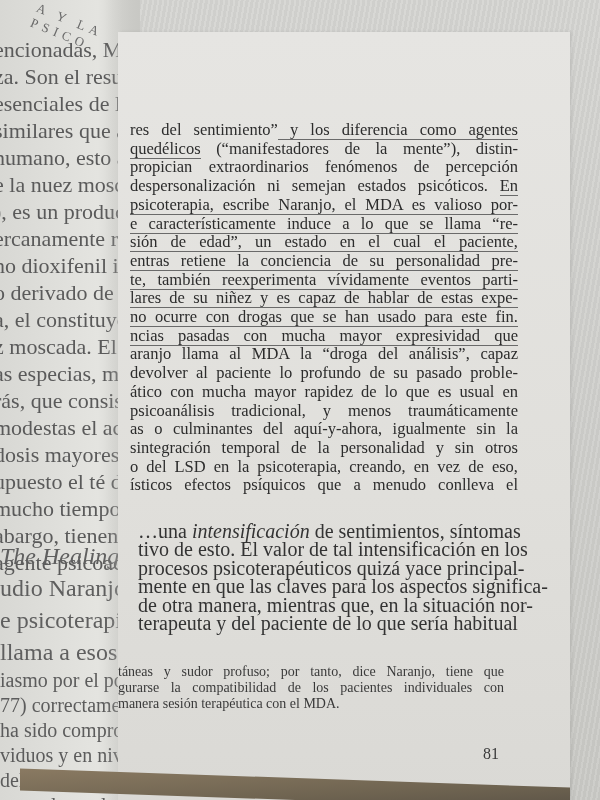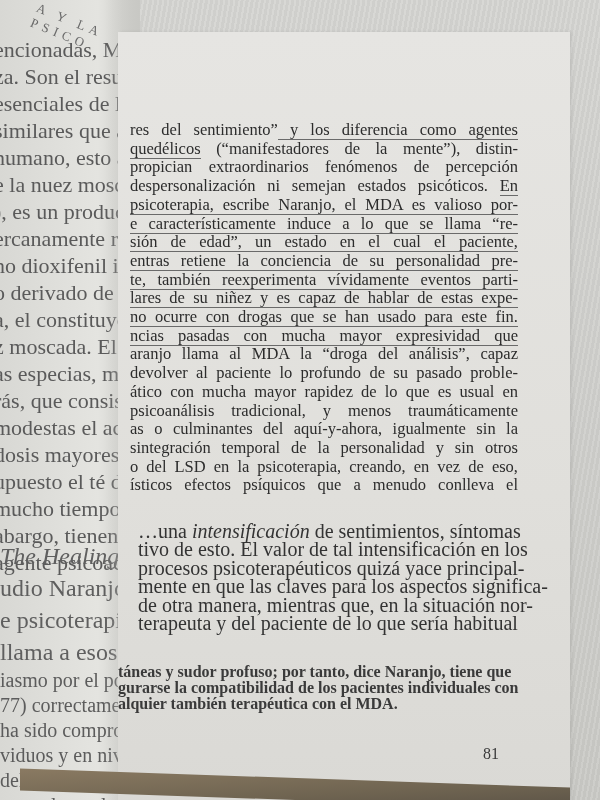--- a/index.html
+++ b/index.html
@@ -60,21 +60,21 @@
   }
   .body-text .ln { display: block; white-space: nowrap; text-align-last: justify; }
   .ul { border-bottom: 1.3px solid #6a6a6a; }
   .quote-text {
     position: absolute; left: 20px; top: 490px; width: 362px;
     font-size: 20px; line-height: 18.4px; color: #333;
   }
   .quote-text .ln { display: block; white-space: nowrap; text-align: justify; text-align-last: justify; }
   .foot-text {
     position: absolute; left: 0px; top: 632px; width: 386px;
-    font-size: 16px; line-height: 16px; color: #3a3a3a; font-weight: bold;
+    font-size: 14px; line-height: 16px; color: #3a3a3a;
   }
   .foot-text .ln { display: block; white-space: nowrap; text-align: justify; text-align-last: justify; }
   .foot-text .last { text-align-last: left; }
   .page-number {
     position: absolute; left: 365px; top: 713px; font-size: 16px; color: #3a3a3a;
   }
   i { font-style: italic; }
 </style>
 </head>
 <body>
@@ -151,19 +151,19 @@
     <span class="ln">tivo de esto. El valor de tal intensificación en los</span>
     <span class="ln">procesos psicoterapéuticos quizá yace principal-</span>
     <span class="ln">mente en que las claves para los aspectos significa-</span>
     <span class="ln">de otra manera, mientras que, en la situación nor-</span>
     <span class="ln">terapeuta y del paciente de lo que sería habitual</span>
   </div>
 
   <div class="foot-text">
     <span class="ln">táneas y sudor profuso; por tanto, dice Naranjo, tiene que</span>
     <span class="ln">gurarse la compatibilidad de los pacientes individuales con</span>
-    <span class="ln last">alquier también terapéutica con el MDA.</span>
+    <span class="ln last">manera sesión terapéutica con el MDA.</span>
   </div>
 
   <div class="page-number">81</div>
 </div>
 
 <div class="bottom-shadow"></div>
 
 </body></html>

